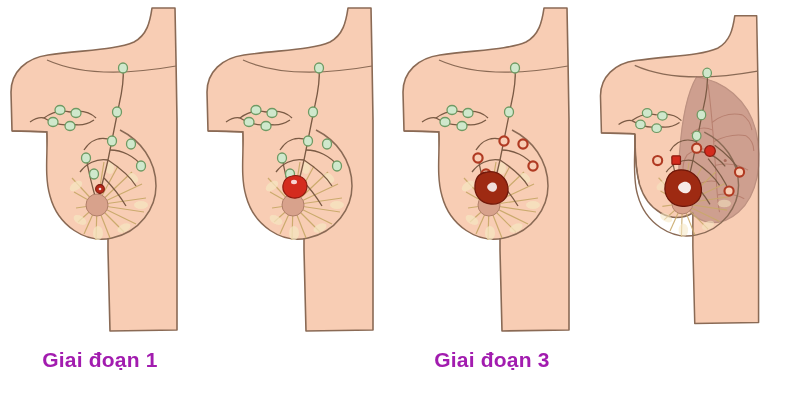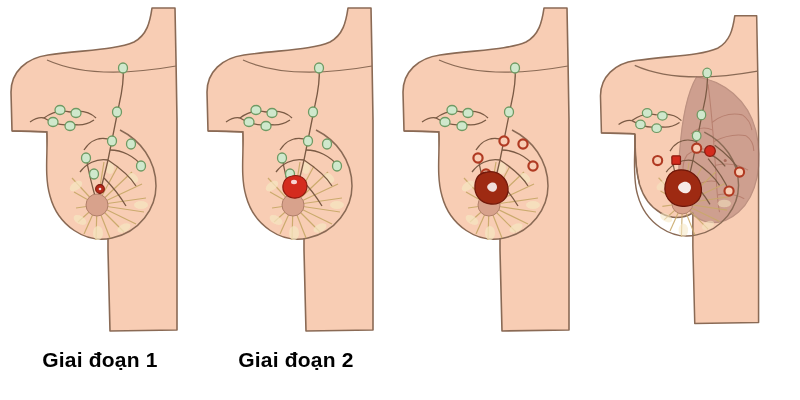--- a/index.html
+++ b/index.html
@@ -35,21 +35,21 @@
   }
   .stage-label {
     position: absolute;
     top: 348px;
     left: 0;
     width: 200px;
     text-align: center;
     font-family: "Liberation Sans", sans-serif;
     font-size: 21px;
     font-weight: bold;
-    color: #000000;
+    color: #a21caf;
     letter-spacing: 0.2px;
     white-space: nowrap;
   }
 </style>
 </head>
 <body>
 
 <div id="figure">
 
   <div class="panel" style="left:0px;">
@@ -221,21 +221,20 @@
       <g>
         <circle cx="97" cy="205" r="11" fill="#d8a28c" stroke="#b07f6a" stroke-width="1"></circle>
       </g>
 
       <g>
         <path d="M96,176 C104,174 111,179 111,186 C111,194 104,199 97,198
                  C90,197 86,191 87,185 C88,179 91,177 96,176 Z" fill="#d42b1e" stroke="#8d1c10" stroke-width="1.2"></path>
         <ellipse cx="98" cy="182" rx="3" ry="2.2" fill="#ffffff" opacity="0.8"></ellipse>
       </g>
     </svg>
-    <div class="stage-label">Giai đoạn 2</div>
   </div>
 
   <div class="panel" style="left:392px;">
     <svg class="panel-svg" viewBox="0 0 200 345">
       <g>
         <path d="M152,8 L175,8 L176,60 L177,120 L177,240 L177,330 L110,331 L108,250 L108,215
                  C85,228 60,212 52,185 C46,162 48,140 47,132
                  L12,131 L11,92 C11,72 26,58 48,55 C82,50 116,50 134,42
                  C147,35 150,22 152,8 Z" fill="#f8cdb4" stroke="#8a6a55" stroke-width="1.6" stroke-linejoin="round"></path>
         <path d="M12,131 C40,131 47,132 47,132 C48,140 46,162 52,185" fill="none" stroke="#8a6a55" stroke-width="1.3"></path>
@@ -316,20 +315,21 @@
       <g>
         <circle cx="97" cy="205" r="11" fill="#d8a28c" stroke="#b07f6a" stroke-width="1"></circle>
       </g>
 
       <g>
         <path d="M95,172 C106,170 115,178 116,188 C117,198 109,205 99,204
                  C88,203 82,195 83,185 C84,176 88,173 95,172 Z" fill="#9e2a12" stroke="#72190a" stroke-width="1.3"></path>
         <path d="M97,184 C101,181 105,183 105,187 C105,191 101,193 98,191 C95,189 94,186 97,184 Z" fill="#ffffff" opacity="0.85"></path>
       </g>
     </svg>
+    <div class="stage-label">Giai đoạn 3</div>
   </div>
 
   <div class="panel" style="left:590px;">
     <svg class="panel-svg" viewBox="0 0 210 345">
       <g>
         <path d="M152,8 L175,8 L176,60 L177,120 L177,240 L177,330 L110,331 L108,250 L108,215
                  C85,228 60,212 52,185 C46,162 48,140 47,132
                  L12,131 L11,92 C11,72 26,58 48,55 C82,50 116,50 134,42
                  C147,35 150,22 152,8 Z" fill="#f8cdb4" stroke="#8a6a55" stroke-width="1.6" stroke-linejoin="round"></path>
         <path d="M12,131 C40,131 47,132 47,132 C48,140 46,162 52,185" fill="none" stroke="#8a6a55" stroke-width="1.3"></path>

